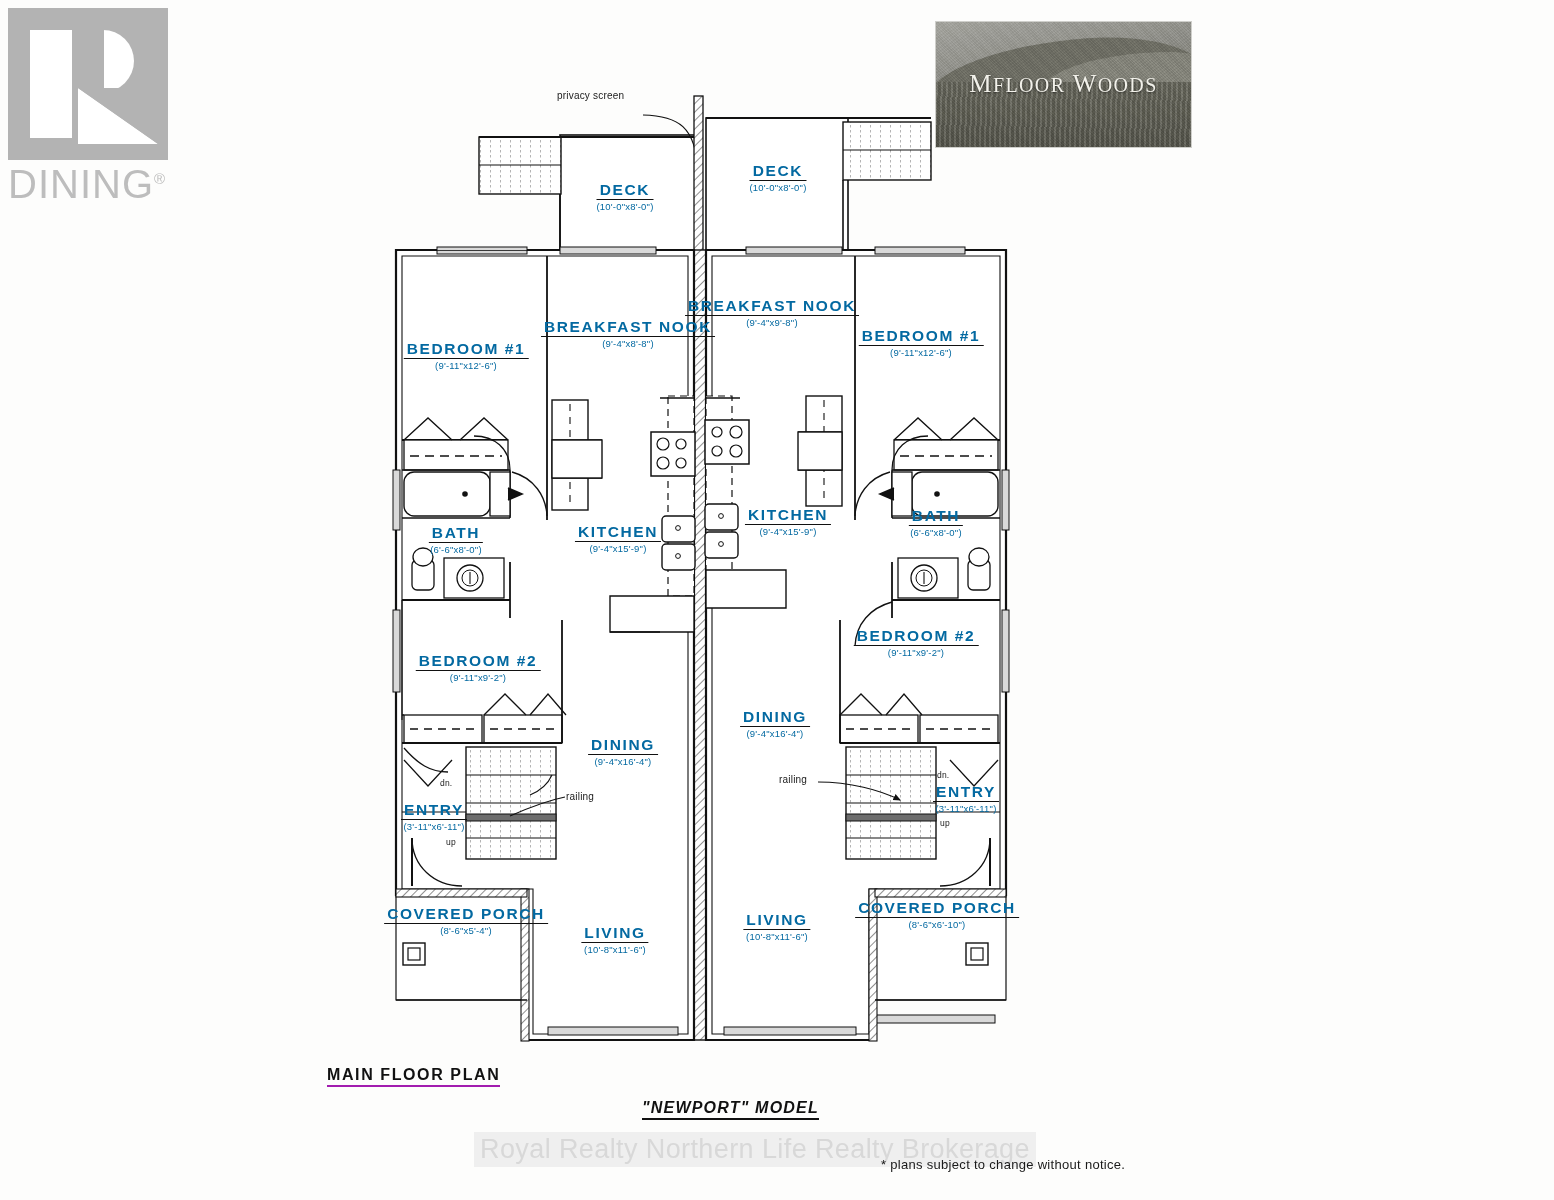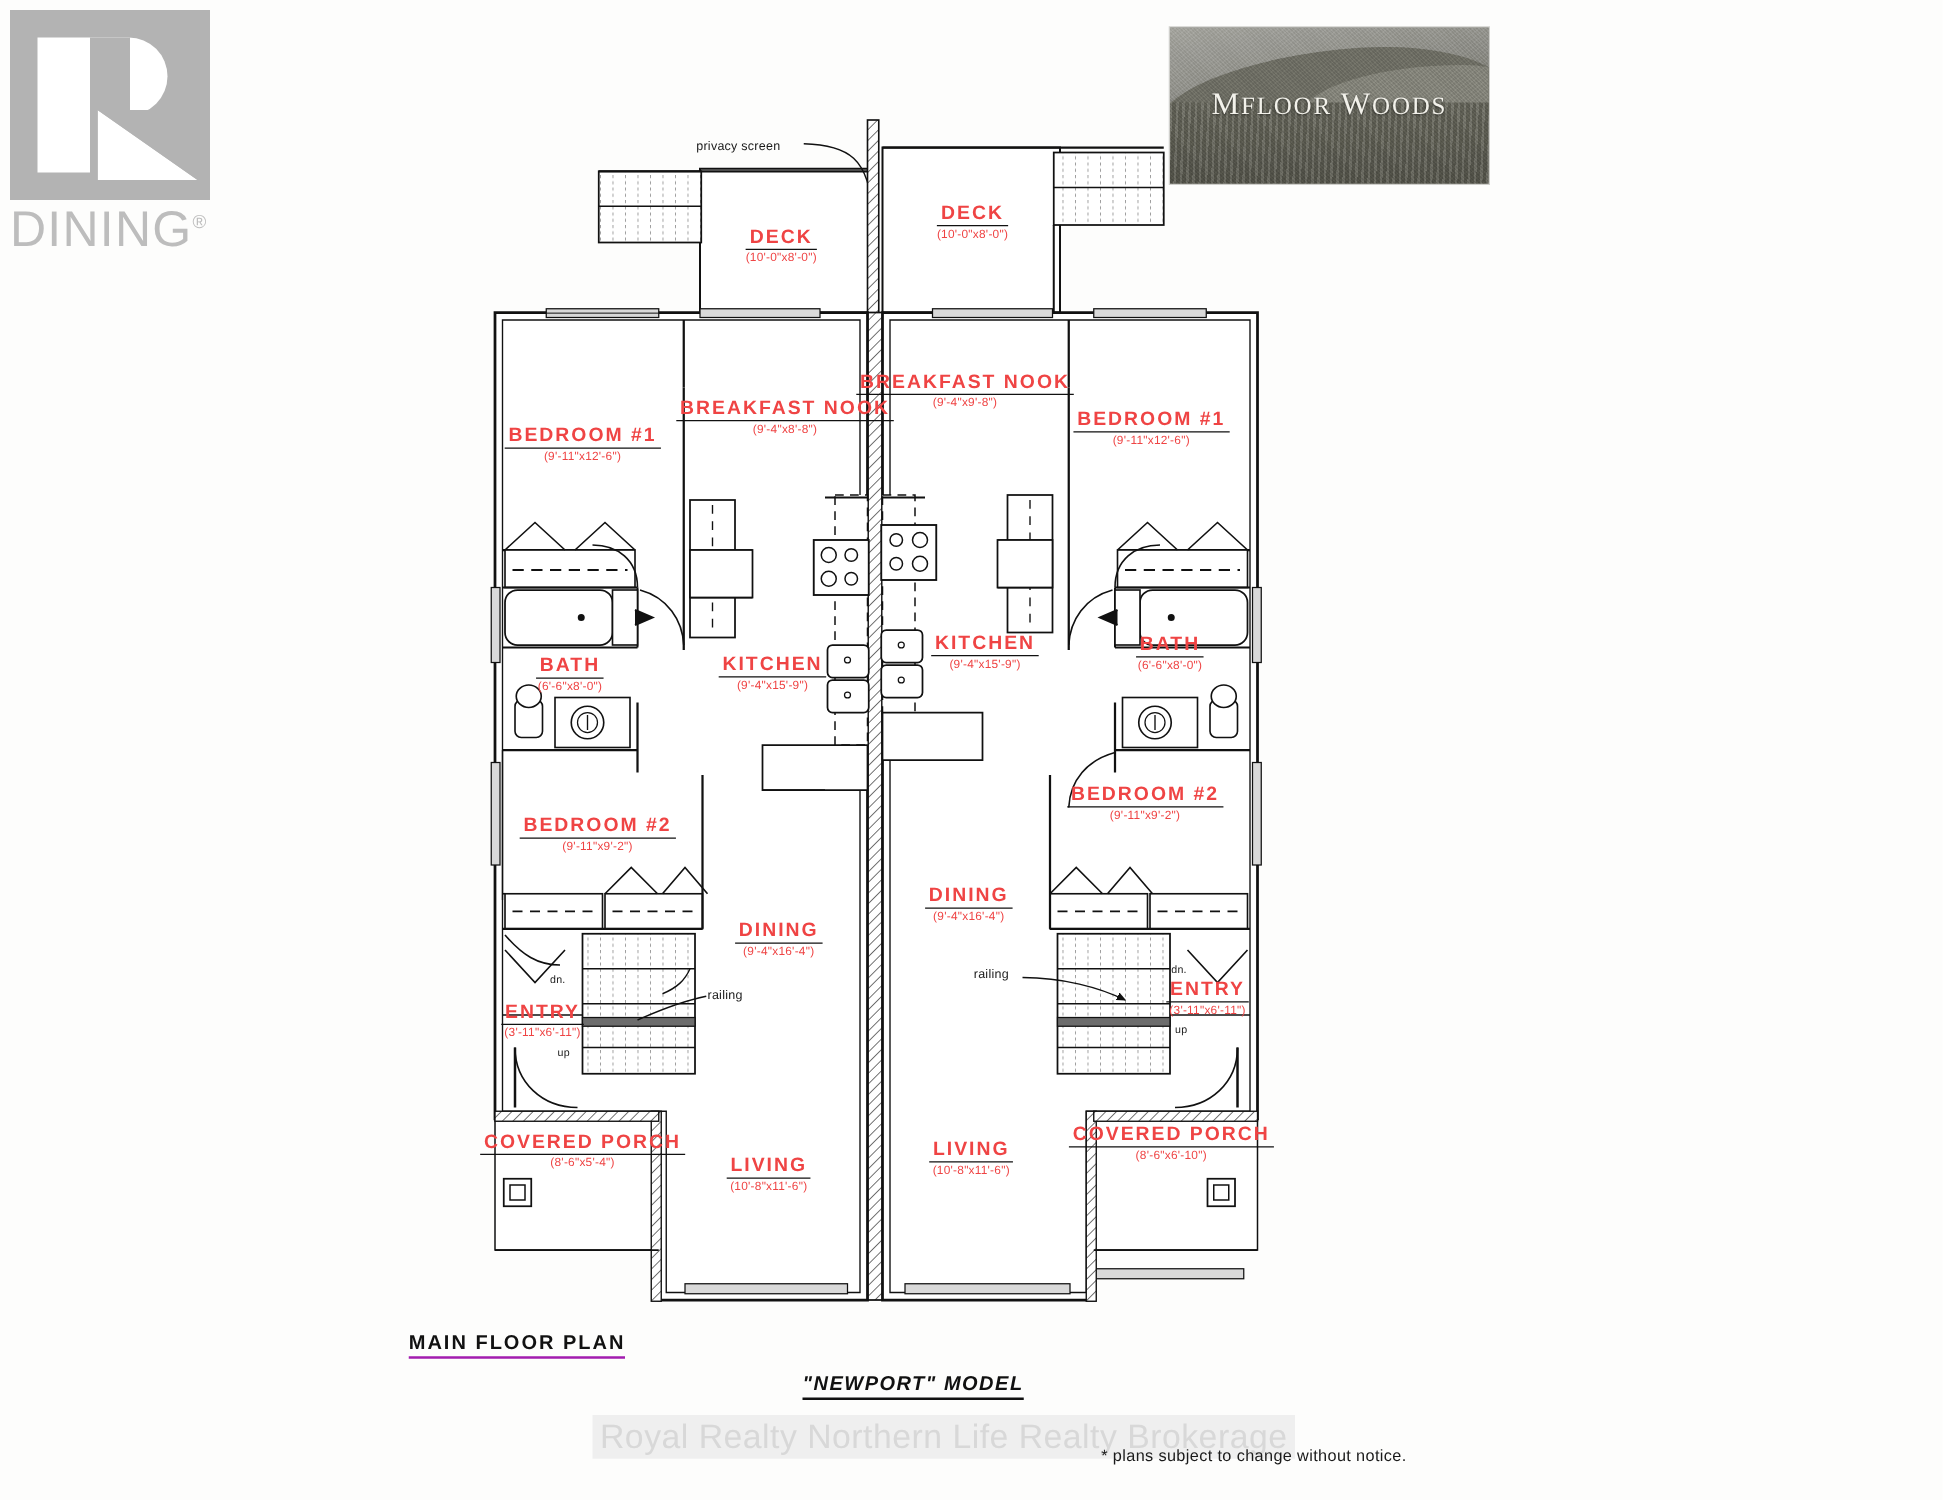--- a/index.html
+++ b/index.html
@@ -81,21 +81,21 @@
     font-family:"Liberation Serif", serif;
     font-size:25px;letter-spacing:1.4px;
     text-shadow:0 1px 2px rgba(0,0,0,.55);
     white-space:nowrap;
   }
   #meadow-woods .mwtitle .sc{font-size:20px;}
 
   
   .plan{position:absolute;left:0;top:0;width:1554px;height:1200px;}
   .lbl{
-    position:absolute;color:#ef4444;white-space:nowrap;
+    position:absolute;color:#0369a1;white-space:nowrap;
     font-family:"Liberation Sans", sans-serif;
     letter-spacing:.6px;
   }
   .room{transform:translateX(-50%);text-align:center;}
   .room .nm{
     display:block;font-size:15.5px;font-weight:700;letter-spacing:1.6px;
     border-bottom:1.6px solid #111;padding:0 3px 1px 3px;line-height:1.05;
   }
   .room .dim{
     display:block;font-size:9.5px;letter-spacing:.2px;margin-top:1px;
@@ -403,21 +403,21 @@
         <rect x="806" y="396" width="36" height="110" fill="#fff" stroke="#111" stroke-width="1.4"></rect>
         <line x1="824" y1="400" x2="824" y2="502" stroke="#111" stroke-width="1.1" stroke-dasharray="7 6"></line>
         <line x1="798" y1="432" x2="842" y2="432" stroke="#111" stroke-width="1.4"></line>
         <line x1="798" y1="470" x2="842" y2="470" stroke="#111" stroke-width="1.4"></line>
         <rect x="798" y="432" width="44" height="38" fill="#fff" stroke="#111" stroke-width="1.4"></rect>
       </g>
 
     </g>
   </svg>
 
-  <div class="lbl small-note" style="left:557px;top:112px;">privacy screen</div>
+  <div class="lbl small-note" style="left:557px;top:90px;">privacy screen</div>
 
   <div class="lbl room" style="left:625px;top:182px;">
     <span class="nm">DECK</span>
     <span class="dim">(10'-0"x8'-0")</span>
   </div>
 
   <div class="lbl room" style="left:466px;top:341px;">
     <span class="nm">BEDROOM #1</span>
     <span class="dim">(9'-11"x12'-6")</span>
   </div>

